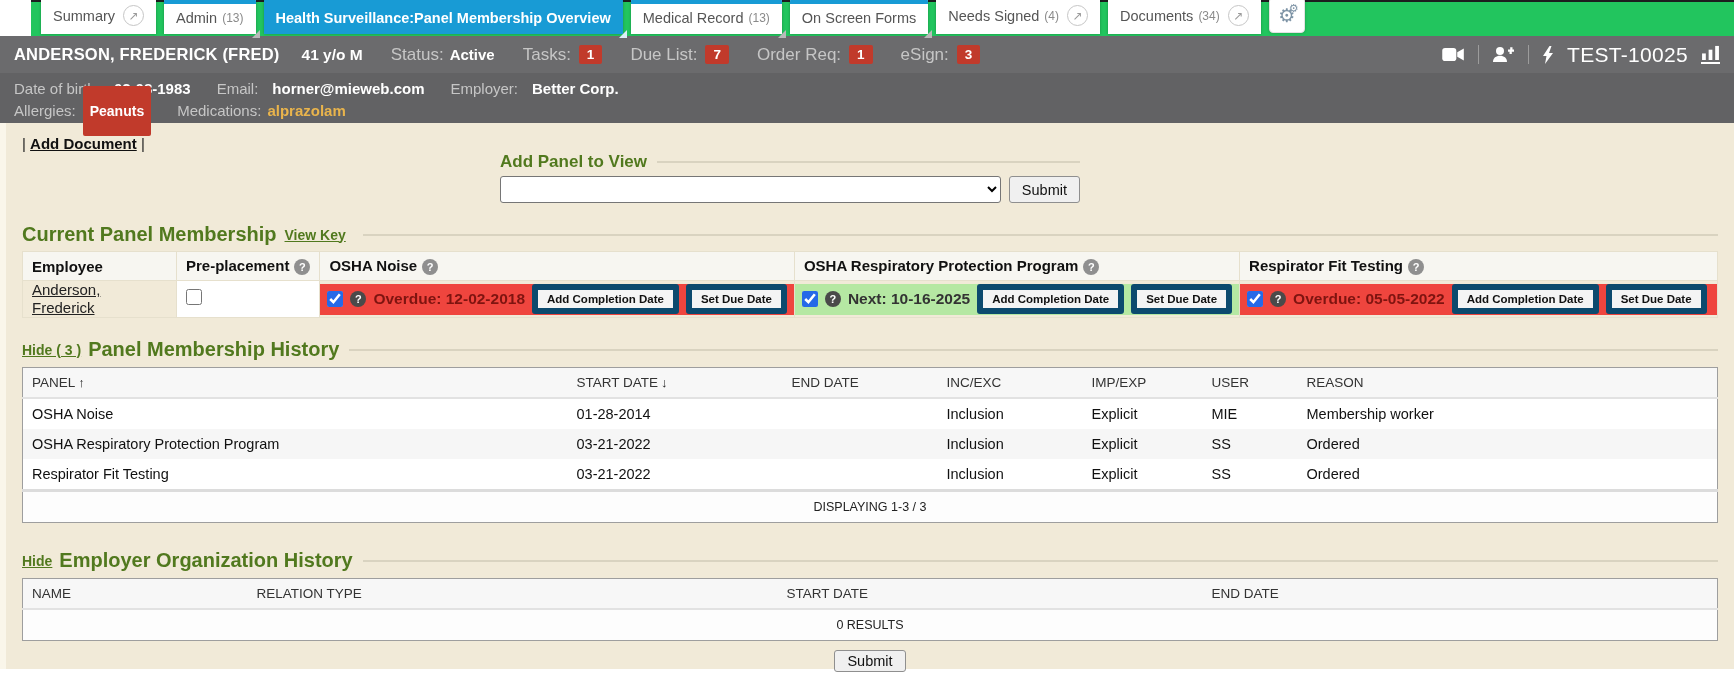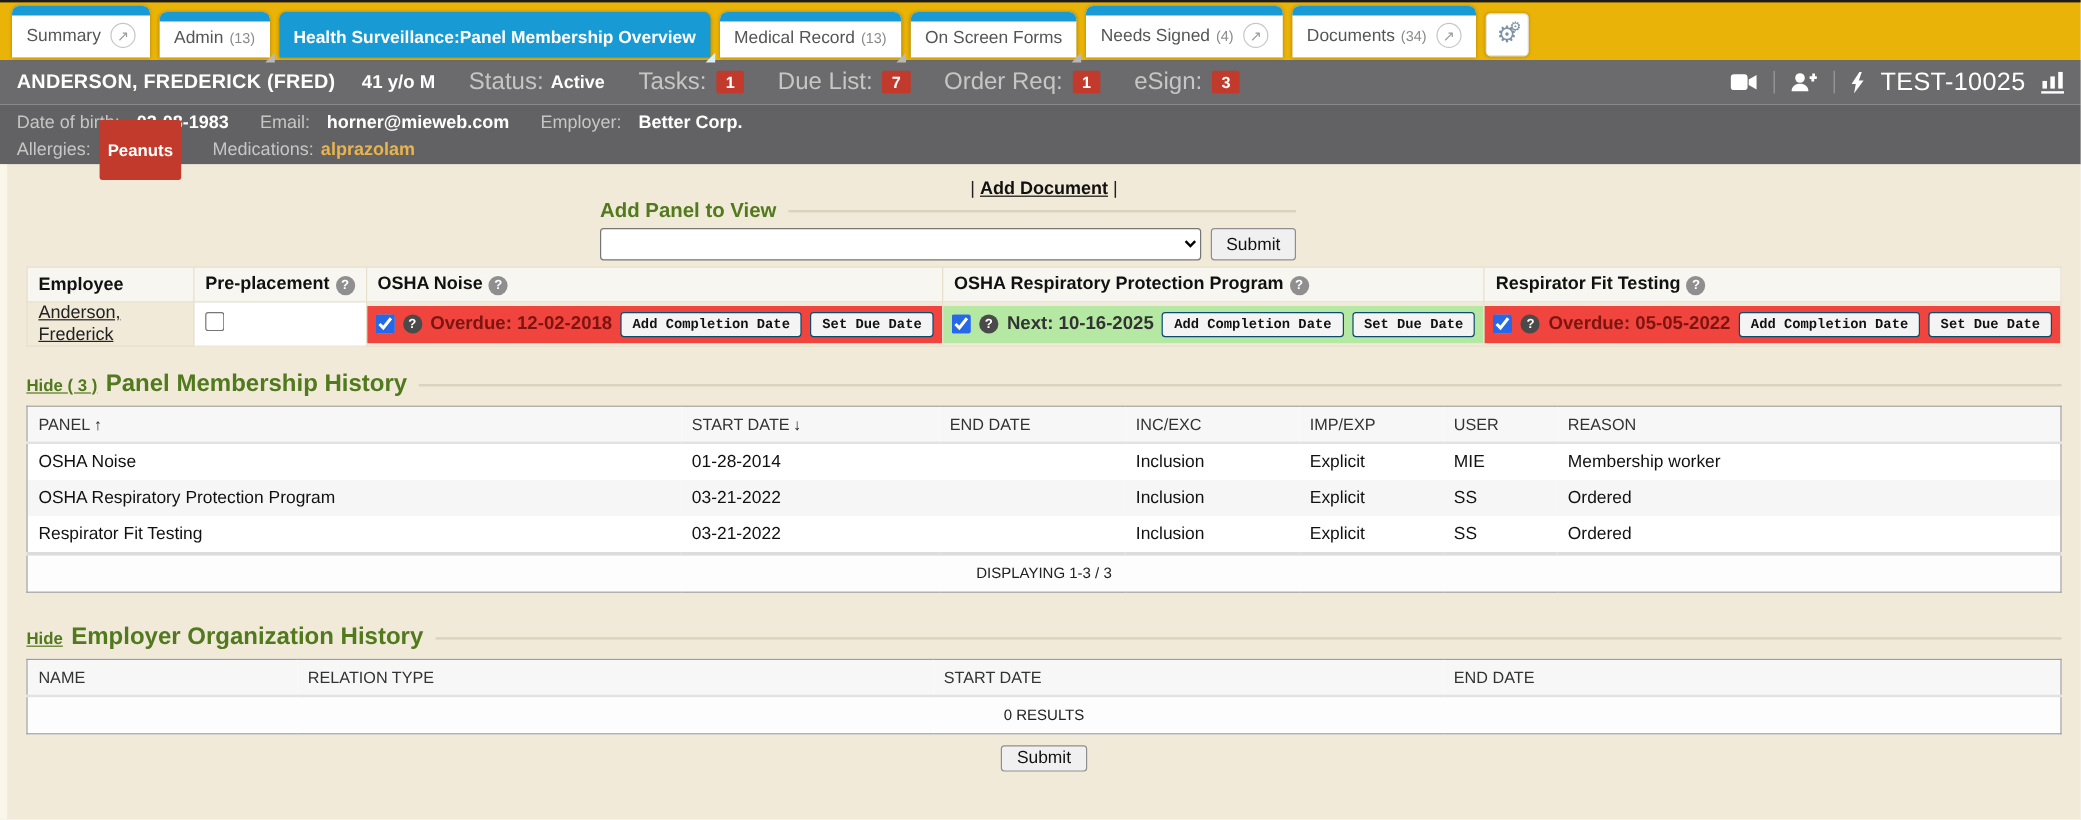--- a/index.html
+++ b/index.html
@@ -3,24 +3,24 @@
 <meta charset="utf-8">
 <style>
   * { box-sizing: border-box; margin: 0; padding: 0; }
   body {
     width: 1734px; height: 683px;
     font-family: "Liberation Sans", sans-serif;
     background: #ffffff; overflow: hidden;
   }
   
   .tabbar {
-    height: 50px; background: #eab308;
+    height: 36px; background: #22c55e;
     border-top: 2px solid #1d1d1f;
     display: flex; align-items: flex-end;
-    padding: 0 0 2px 10px; gap: 8px;
+    padding: 0 0 2px 10px; gap: 8px; margin-left: 31px;
   }
   .tab {
     position: relative; background: #fff;
     border-radius: 6px 6px 0 0;
     padding: 14px 12px 8px 12px;
     color: #555; font-size: 14.5px;
     box-shadow: 0 0 3px rgba(0,0,0,.28);
     display: flex; align-items: center; white-space: nowrap;
     cursor: default;
   }
@@ -47,21 +47,21 @@
     color:#7d93a5; font-size:19px; position:relative; margin-bottom:1px;
   }
   .gearbtn .minigear { position:absolute; font-size:11px; right:5px; top:4px; }
   
   .pbar1 {
     height:37px; background:#6b6b6d; color:#fff;
     display:flex; align-items:center; padding:0 14px;
   }
   .pname { font-weight:bold; font-size:16.5px; letter-spacing:.2px; }
   .pagesex { font-weight:bold; font-size:15.5px; margin-left:22px; }
-  .plabel { color:#c6c6c6; font-size:20px; margin-left:28px; }
+  .plabel { color:#c6c6c6; font-size:17px; margin-left:28px; }
   .pvalue { color:#fff; font-weight:bold; font-size:15px; margin-left:6px; }
   .badge {
     background:#c13a2b; color:#fff; font-weight:bold; font-size:13.5px;
     padding:2px 8px; border-radius:2px; margin-left:8px;
   }
   .pright { margin-left:auto; display:flex; align-items:center; gap:13px; }
   .vdiv { width:1px; height:19px; background:#9c9c9c; }
   .icon-wrap { display:flex; align-items:center; }
   .icon-wrap svg { fill:#fff; }
   .sysid { font-size:21px; color:#fff; letter-spacing:.3px; }
@@ -77,21 +77,21 @@
   .allergy-badge {
     background:#c13a2b; color:#fff; font-weight:bold; font-size:14px;
     padding:17px 7px; border-radius:2px; margin-left:7px;
   }
   .med-val { color:#e9b44c; font-weight:bold; margin-left:6px; }
   
   .content {
     background:#f1ead8; height:546px; padding:0 16px;
     border-left:6px solid #faf6ea;
   }
-  .add-doc-row { text-align:center; padding-top:12px; font-size:15px; color:#222; }
+  .add-doc-row { text-align:left; padding-top:12px; font-size:15px; color:#222; }
   .add-doc-row a { color:#111; font-weight:bold; text-decoration:underline; cursor:pointer; }
   
   .add-panel { width:580px; margin:0 0 0 478px; }
   .ap-title-row { display:flex; align-items:center;text-align:right; }
   .ap-title { color:#51791e; font-weight:bold; font-size:17px; white-space:nowrap; }
   .hline { flex:1; height:2px; background:#d9d3c0; margin-left:10px; }
   .ap-controls { display:flex; gap:8px; margin-top:4px; }
   .ap-controls select {
     flex:1; height:27px; border:1px solid #767676; border-radius:3px;
     background:#fff; font-size:14px; font-family:inherit;
@@ -117,23 +117,23 @@
   .cp-table td { border:1px solid #e6e0cd; height:31px; }
   .cell-emp { background:#f1ead8; padding:0 9px; }
   .cell-emp a { color:#222; text-decoration:underline; cursor:pointer; font-size:15px; }
   .cell-pre { background:#fff; padding:0 9px; }
   .panel-box { display:flex; align-items:center; gap:7px; height:31px; padding:0 7px; }
   .panel-box.red { background:#ef453e; }
   .panel-box.green { background:#b5e8a3; }
   .status-red { color:#7e1410; font-weight:bold; font-size:15.5px; white-space:nowrap; }
   .status-green { color:#333; font-weight:bold; font-size:15.5px; white-space:nowrap; }
   .mini-btn {
-    background:#f4f4f4; border:1px solid #0c4a6e; border-radius:3px;
+    background:#f4f4f4; border:6px solid #0c4a6e; border-radius:3px;
     font-size:11.5px; font-weight:bold; padding:3px 9px; white-space:nowrap;
-    font-family:Liberation Mono, monospace; color:#111; cursor:pointer;
+    font-family:Liberation Sans, sans-serif; color:#111; cursor:pointer;
   }
   .qc {
     min-width:16px; height:16px; border-radius:50%; background:#4a4a4a; color:#fff;
     font-weight:bold; font-size:11px; display:inline-flex;
     align-items:center; justify-content:center;
   }
   .qc.hdr { background:#8f8f8f; margin-left:5px; }
   input[type=checkbox] { width:16px; height:16px; accent-color:#2569e8; }
   
   .hist-table {
@@ -275,20 +275,25 @@
       <div class="ap-title-row">
         <span class="ap-title">Add Panel to View</span>
         <span class="hline"></span>
       </div>
       <div class="ap-controls">
         <select><option></option></select>
         <button class="btn">Submit</button>
       </div>
     </div>
 
+    <div class="sec-head">
+      <span class="sec-title">Current Panel Membership</span>
+      <span class="sec-link sec-title-link">View Key</span>
+      <span class="hline"></span>
+    </div>
 
     <table class="cp-table">
       <colgroup>
           <col style="width:154px">
           <col style="width:140px">
           <col style="width:423px">
           <col style="width:394px">
           <col>
         </colgroup>
       <tbody>

